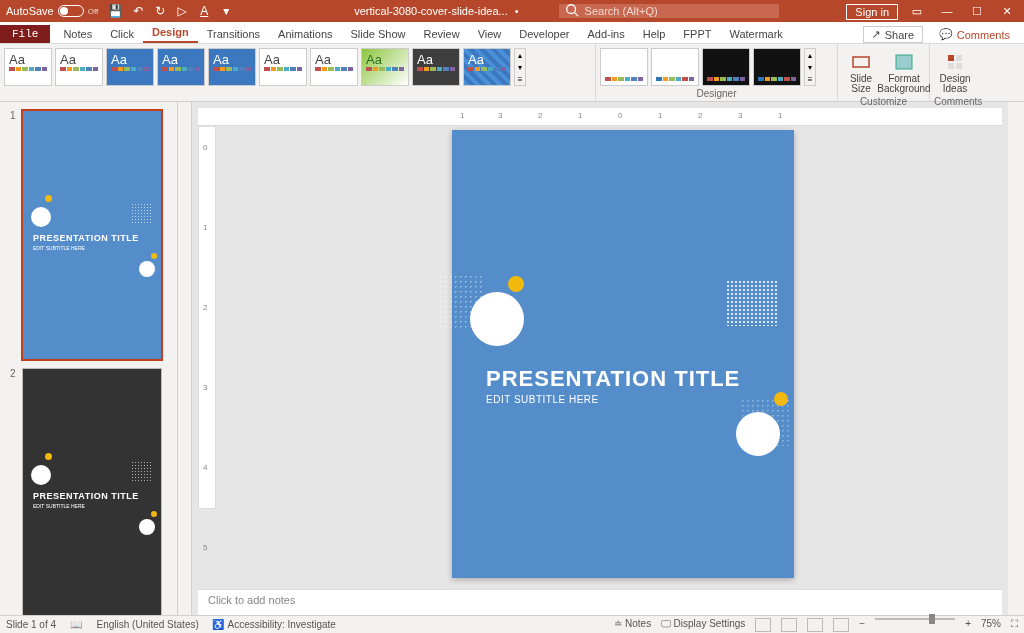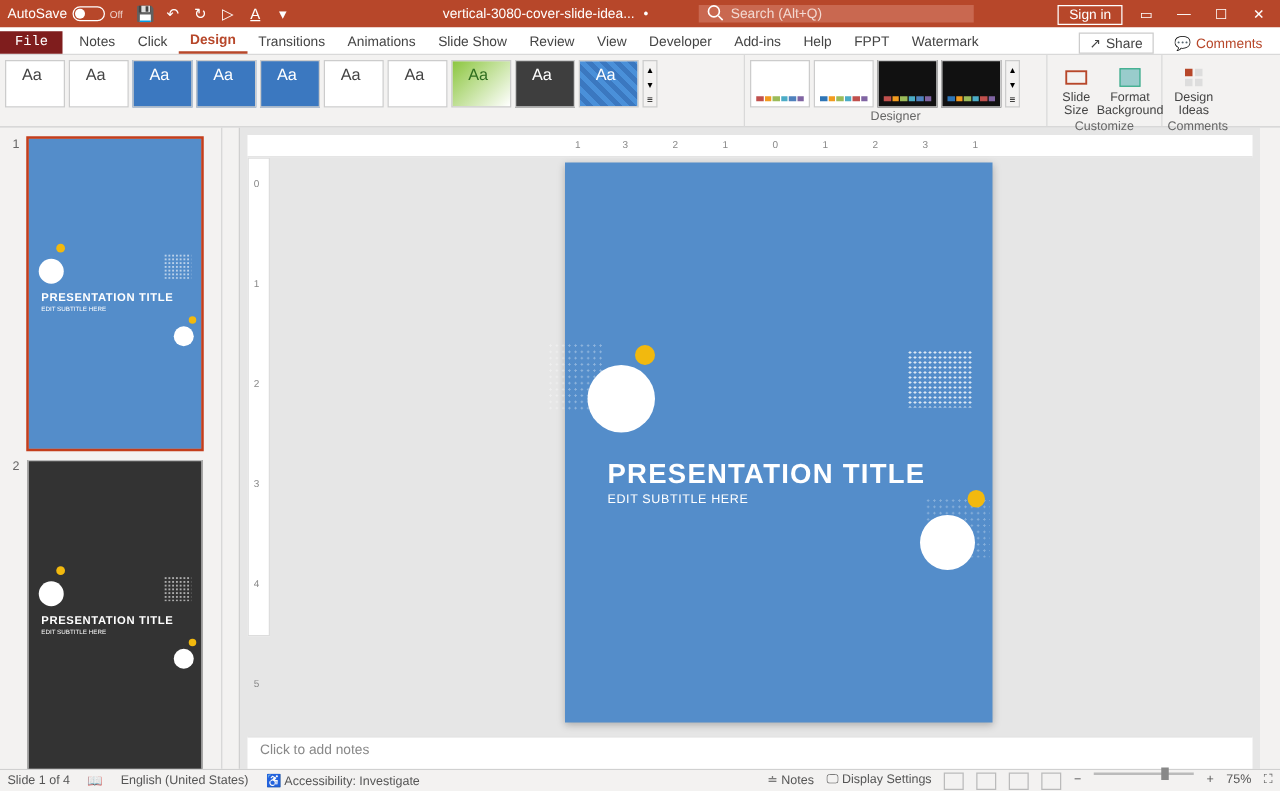--- a/index.html
+++ b/index.html
@@ -25,21 +25,21 @@
   .tab.active { color:#B7472A; border-bottom:2px solid #B7472A; font-weight:600;}
   .tabs-right { margin-left:auto; display:flex; gap:8px; padding-right:6px;}
   .share-btn { border:1px solid #ccc; padding:1px 8px; font-size:11px; color:#444; cursor:pointer; display:flex; gap:4px; align-items:center;}
   .comments-btn { color:#B7472A; }
 
   
   .ribbon { height:58px; background:#F3F2F1; border-bottom:1px solid #d0d0d0; display:flex; position:relative;}
   .ribbon-group { display:flex; flex-direction:column; border-right:1px solid #d9d9d9; padding:2px 4px 0 4px;}
   .ribbon-row { display:flex; gap:3px; padding-top:2px;}
   .ribbon-label { text-align:center; font-size:10px; color:#666; margin-top:auto; padding-bottom:2px;}
-  .theme-tile { width:48px; height:38px; border:1px solid #ccc; display:flex; flex-direction:row; justify-content:center; padding:3px 4px; cursor:pointer; background:#fff;}
+  .theme-tile { width:48px; height:38px; border:1px solid #ccc; display:flex; flex-direction:column; justify-content:flex-start; padding:3px 4px; cursor:pointer; background:#fff;}
   .theme-tile .aa { font-size:13px; font-weight:300;}
   .theme-stripe { height:4px; display:flex; gap:1px;}
   .theme-stripe span { flex:1; height:100%; }
   .variant-tile { width:48px; height:38px; border:1px solid #ccc; cursor:pointer; background:#fff; display:flex; align-items:flex-end; padding:0 4px 4px 4px;}
   .variant-tile .theme-stripe{width:100%;}
   .ribbon-btn { width:42px; height:48px; display:flex; flex-direction:column; align-items:center; justify-content:flex-start; font-size:10px; color:#444; cursor:pointer; padding-top:4px; gap:2px;}
   .ribbon-btn .icon { width:20px; height:20px; }
 
   
   .workspace { display:flex; height:calc(633px - 22px - 22px - 58px - 18px); background:#E6E6E6;}

